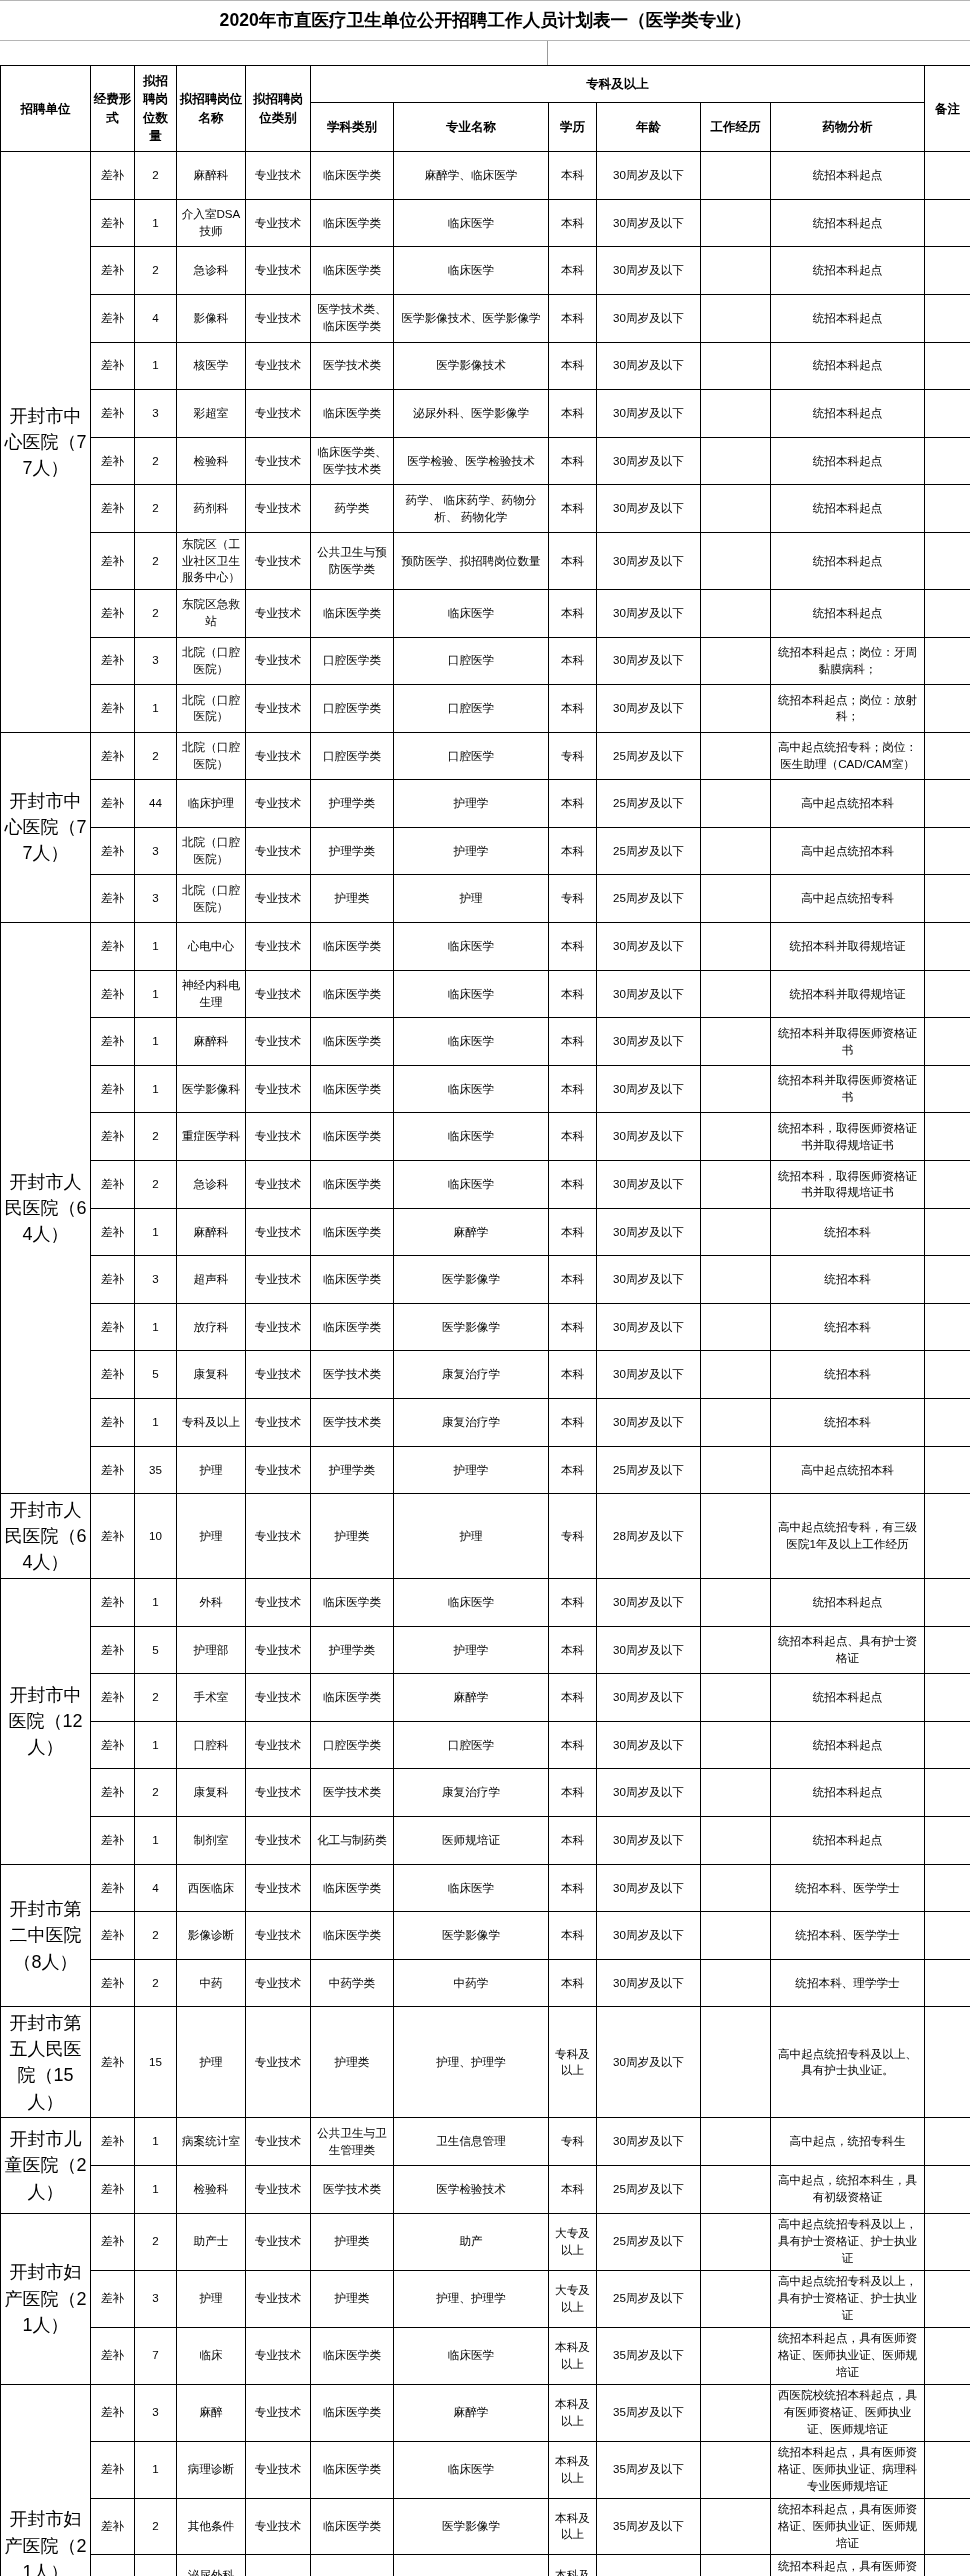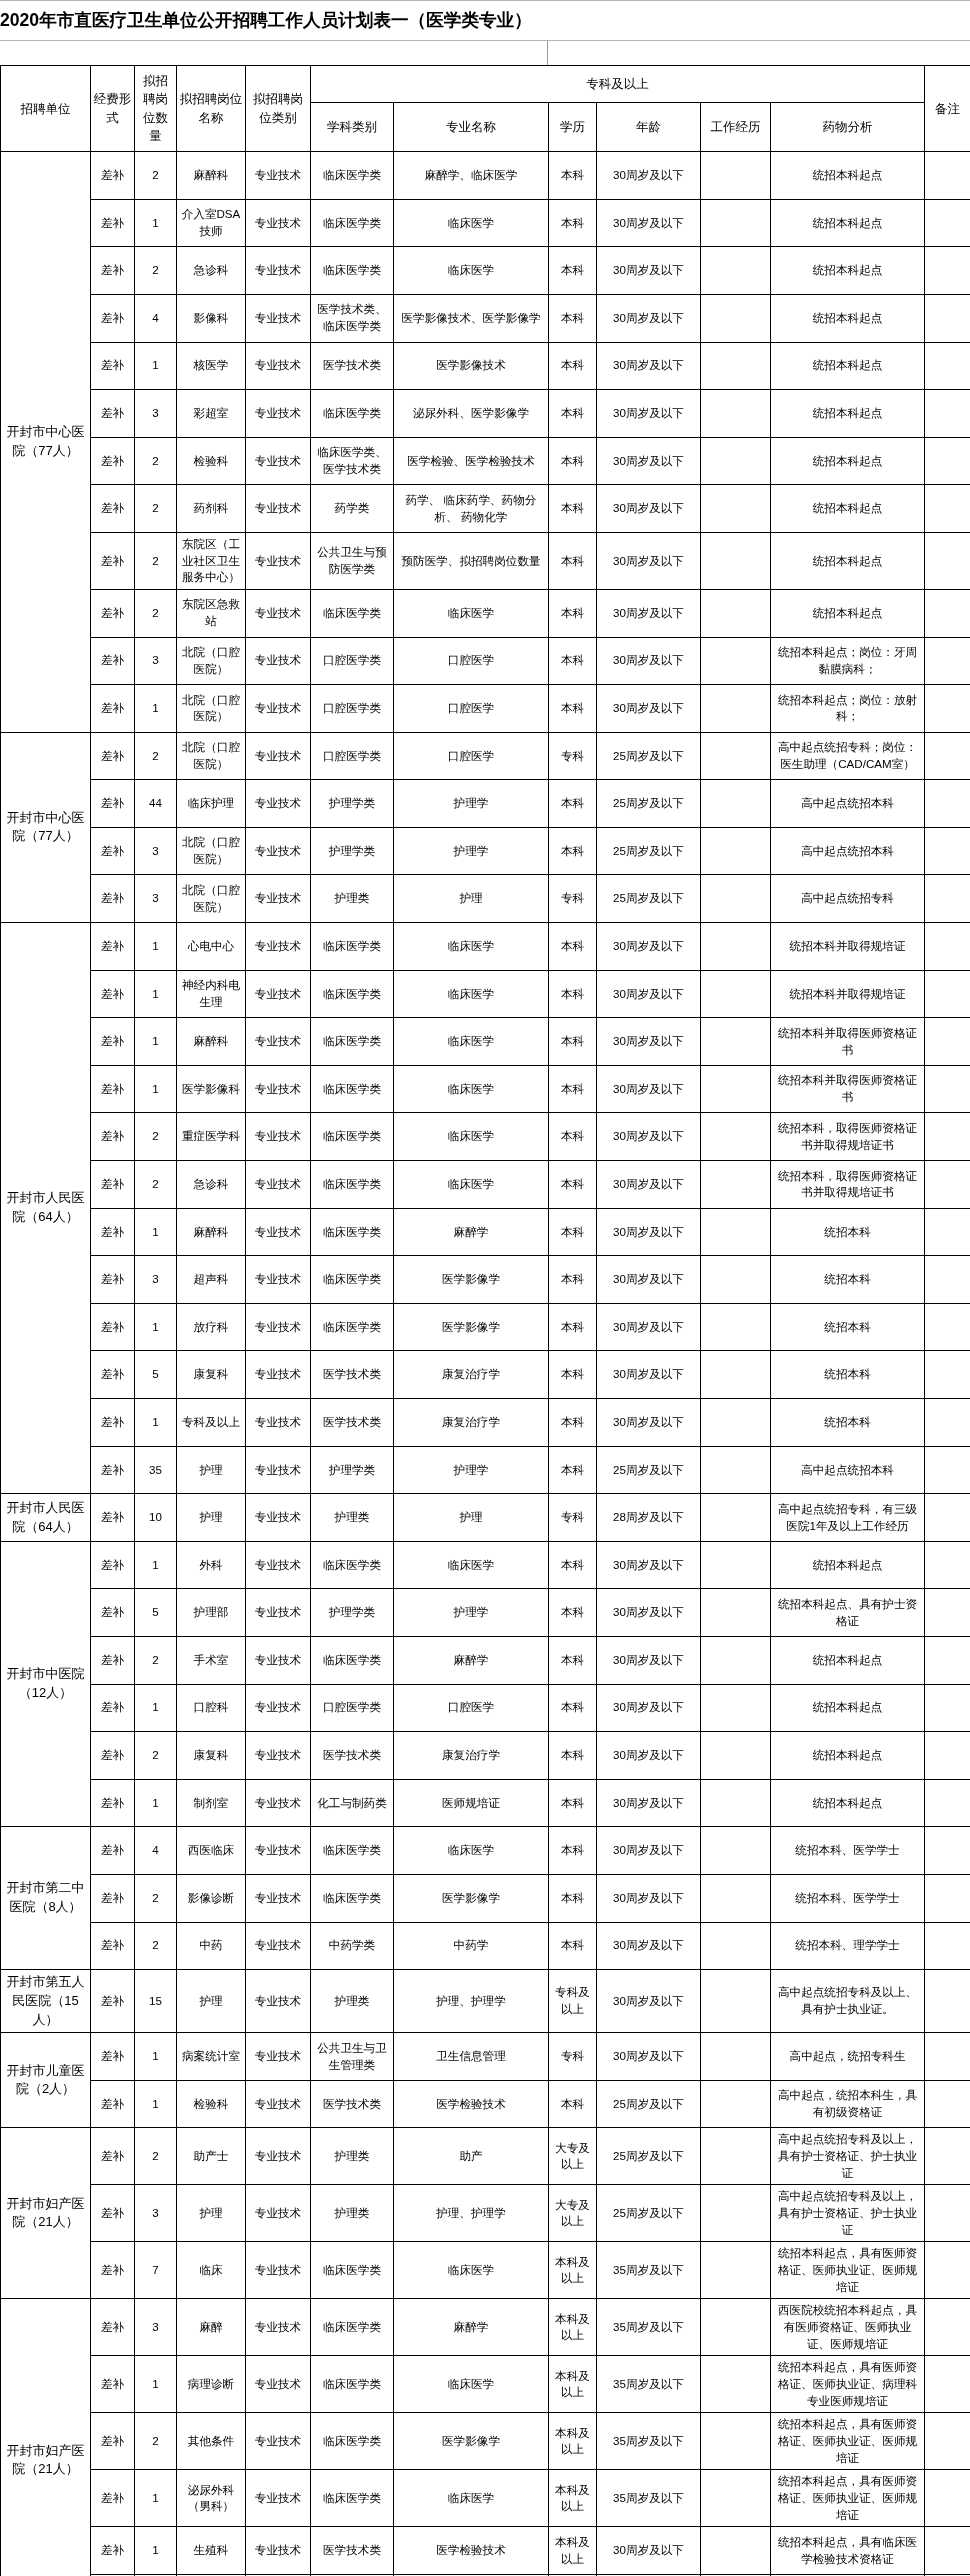--- a/index.html
+++ b/index.html
@@ -1,37 +1,37 @@
 <!DOCTYPE html>
 <html style="font-size:15px"><head>
 <meta charset="utf-8">
 <style>
   html,body { margin:0; padding:0; background:#ffffff; }
   body { width:971px; font-family:"Liberation Sans", sans-serif; color:#000; }
   .sheet { position:relative; width:971px; background:#fff; }
   .title-bar {
-    height:39px; line-height:39px; 
+    height:39px; line-height:39px; text-align:center;
     font-weight:bold; font-size:17.6px;
     border-top:0.9px solid #b5b5b5; border-bottom:0.9px solid #b5b5b5;
     overflow:hidden; white-space:nowrap;
   }
   .gap-band { position:relative; height:24px; }
   .gap-band .v-divider { position:absolute; left:547px; top:0; bottom:0; width:0.9px; background:#9a9a9a; }
   table.main { width:971px; table-layout:fixed; border-collapse:collapse; border:1.8px solid #000; background:#fff; }
   th, td {
     border:0.9px solid #000; text-align:center; vertical-align:middle;
     font-size:11.6px; line-height:1.45; padding:2.8px 1.8px;
     white-space:pre-line; word-break:break-all; overflow:hidden;
   }
-  thead th { font-weight:normal; font-size:12.5px; }
+  thead th { font-weight:bold; font-size:12.5px; }
   thead tr.h1 th { height:30px; }
   thead tr.h2 th { height:43px;margin-left:16px; }
   tbody td { height:41px; }
   tr.group-start td { border-top:1.8px solid #000; }
-  td.unit-cell { font-size:13px; }
+  td.unit-cell { font-size:18px; }
 </style>
 </head>
 <body>
 
 <div class="sheet">
 
   <div class="title-bar">2020年市直医疗卫生单位公开招聘工作人员计划表一（医学类专业）</div>
 
   <div class="gap-band">
     <div class="v-divider"></div>

